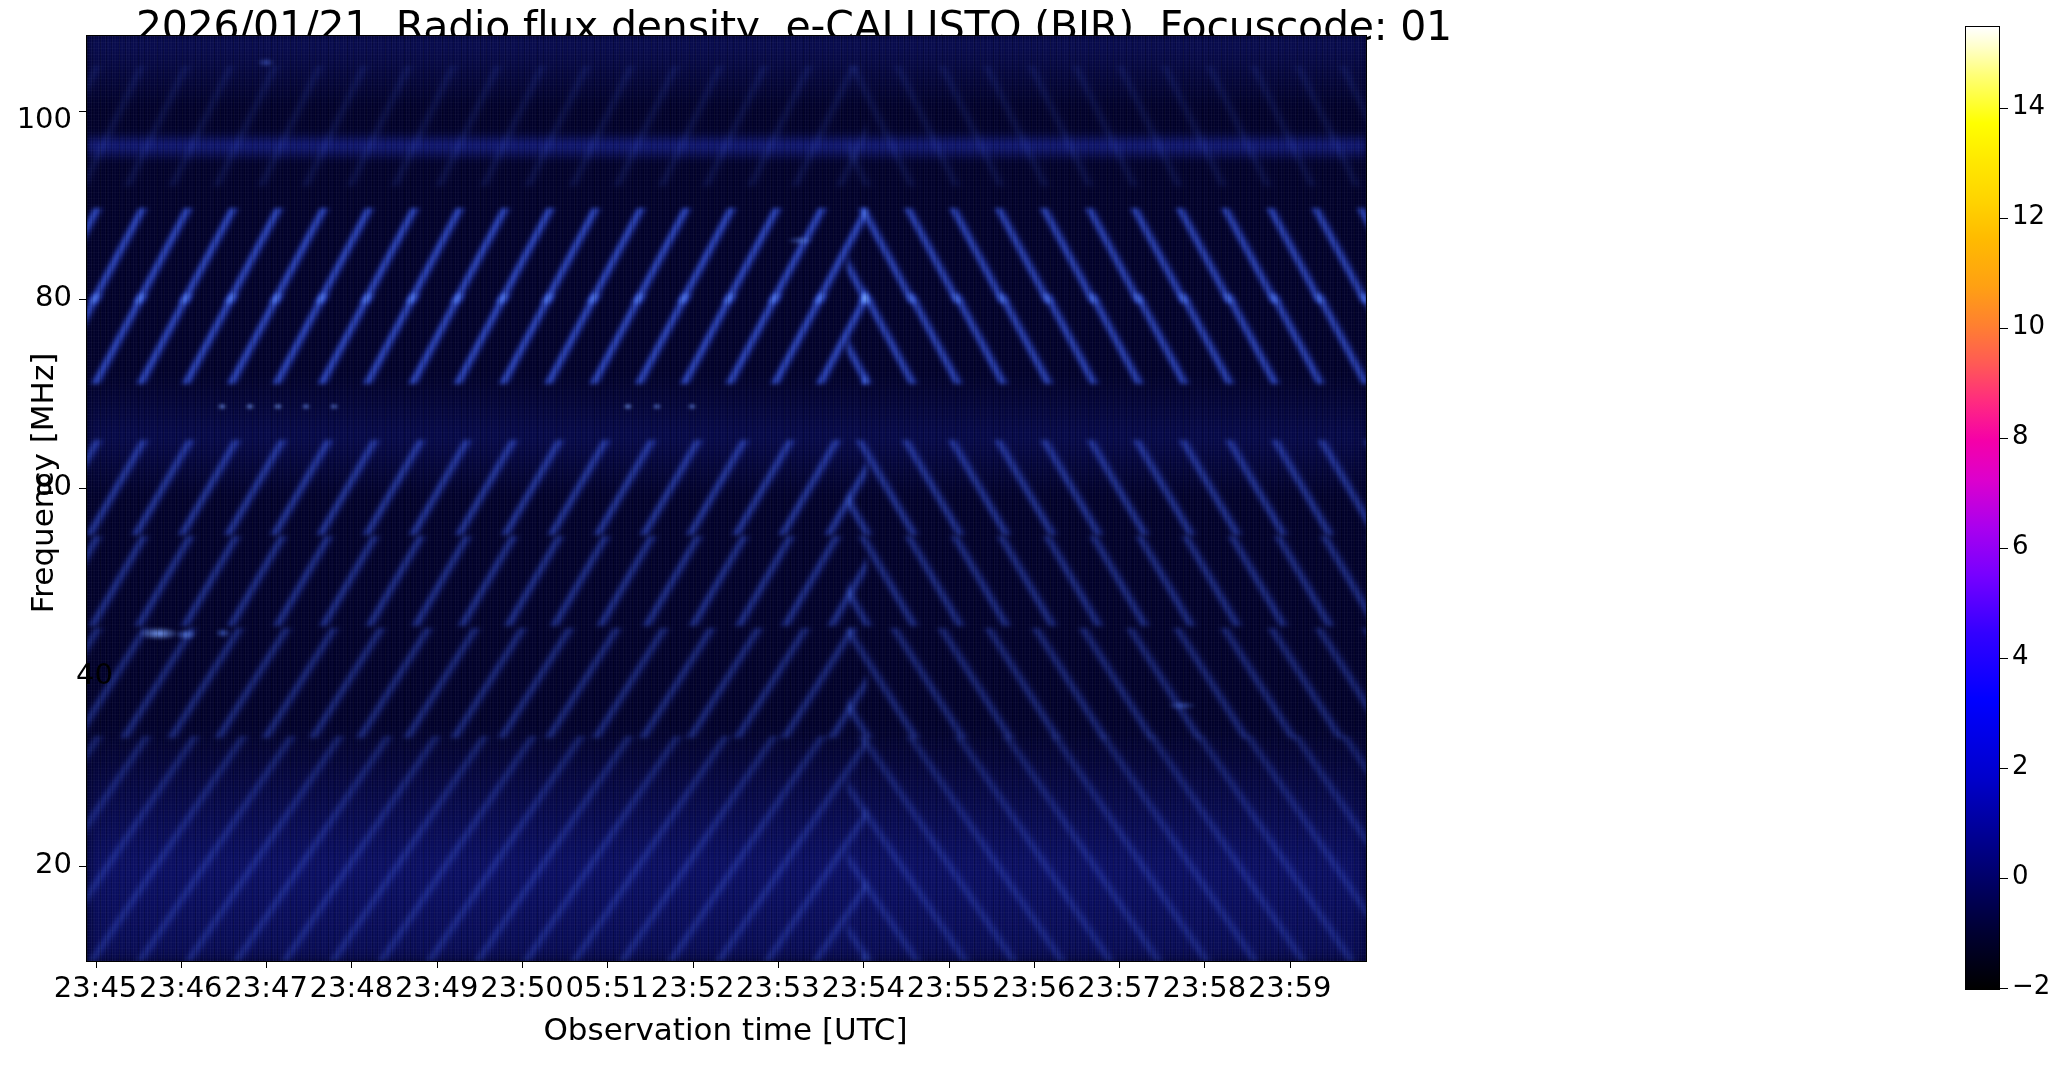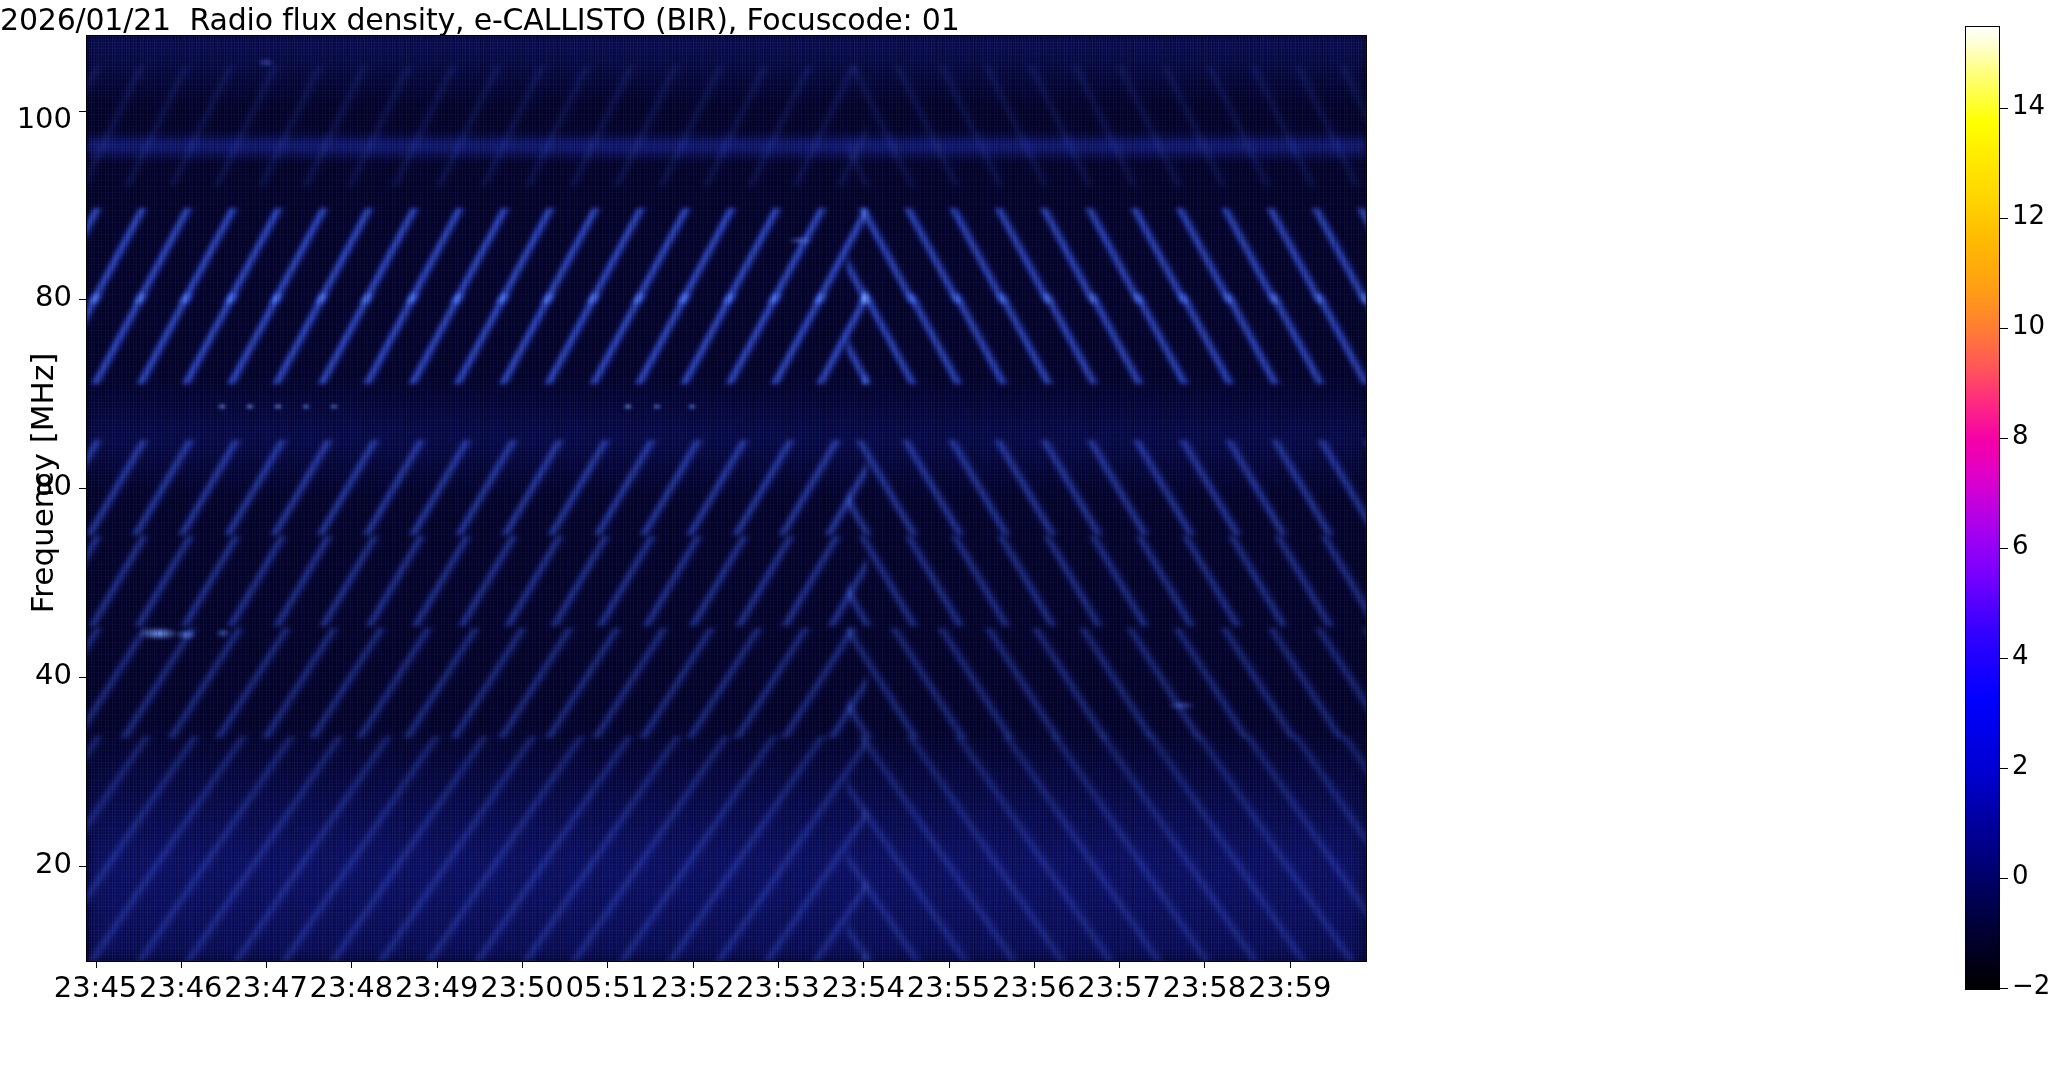--- a/index.html
+++ b/index.html
@@ -7,21 +7,21 @@
   body{
     width:2066px;height:1067px;overflow:hidden;
     font-family:"DejaVu Sans","Liberation Sans",sans-serif;
     color:#000000;
   }
   #figure{position:relative;width:2066px;height:1067px;background:#ffffff;}
 
   
   #title{
     position:absolute;left:0;top:2px;width:1452px;
-    text-align:left;font-size:30px;font-weight:400;
+    text-align:right;font-size:41px;font-weight:400;
     letter-spacing:-0.2px;white-space:pre;
   }
 
   
   #axes{
     position:absolute;left:86px;top:35px;width:1279px;height:925px;
     background:#00002a;overflow:hidden;
     border:1px solid #000000;box-sizing:content-box;
   }
   #axes-inner{position:absolute;inset:0;overflow:hidden;}
@@ -247,25 +247,26 @@
     </div>
 
   <div id="yticks">
       <div class="tickmark ytick" style="top: 111px;"></div>
       <div class="yticklabel" style="top: 101px;">100</div>
       <div class="tickmark ytick" style="top: 299px;"></div>
       <div class="yticklabel" style="top: 279px;">80</div>
       <div class="tickmark ytick" style="top: 488px;"></div>
       <div class="yticklabel" style="top: 468px;">80</div>
       <div class="tickmark ytick" style="top: 677px;"></div>
-      <div class="yticklabel" style="top: 657px;">40</div>
+      <div class="yticklabel" style="top: 657px; padding-left: 41px;">40</div>
       <div class="tickmark ytick" style="top: 866px;"></div>
       <div class="yticklabel" style="top: 846px;">20</div>
     </div>
 
+  <div id="xlabel">Observation time [UTC]</div>
   <div id="ylabel">Frequency [MHz]</div>
 
   <div id="cbar"></div>
   <div id="cbticks">
       <div class="cbtick" style="top: 108px;"></div>
       <div class="cbticklabel" style="top: 90px;">14</div>
       <div class="cbtick" style="top: 218px;"></div>
       <div class="cbticklabel" style="top: 200px;">12</div>
       <div class="cbtick" style="top: 328px;"></div>
       <div class="cbticklabel" style="top: 310px;">10</div>

